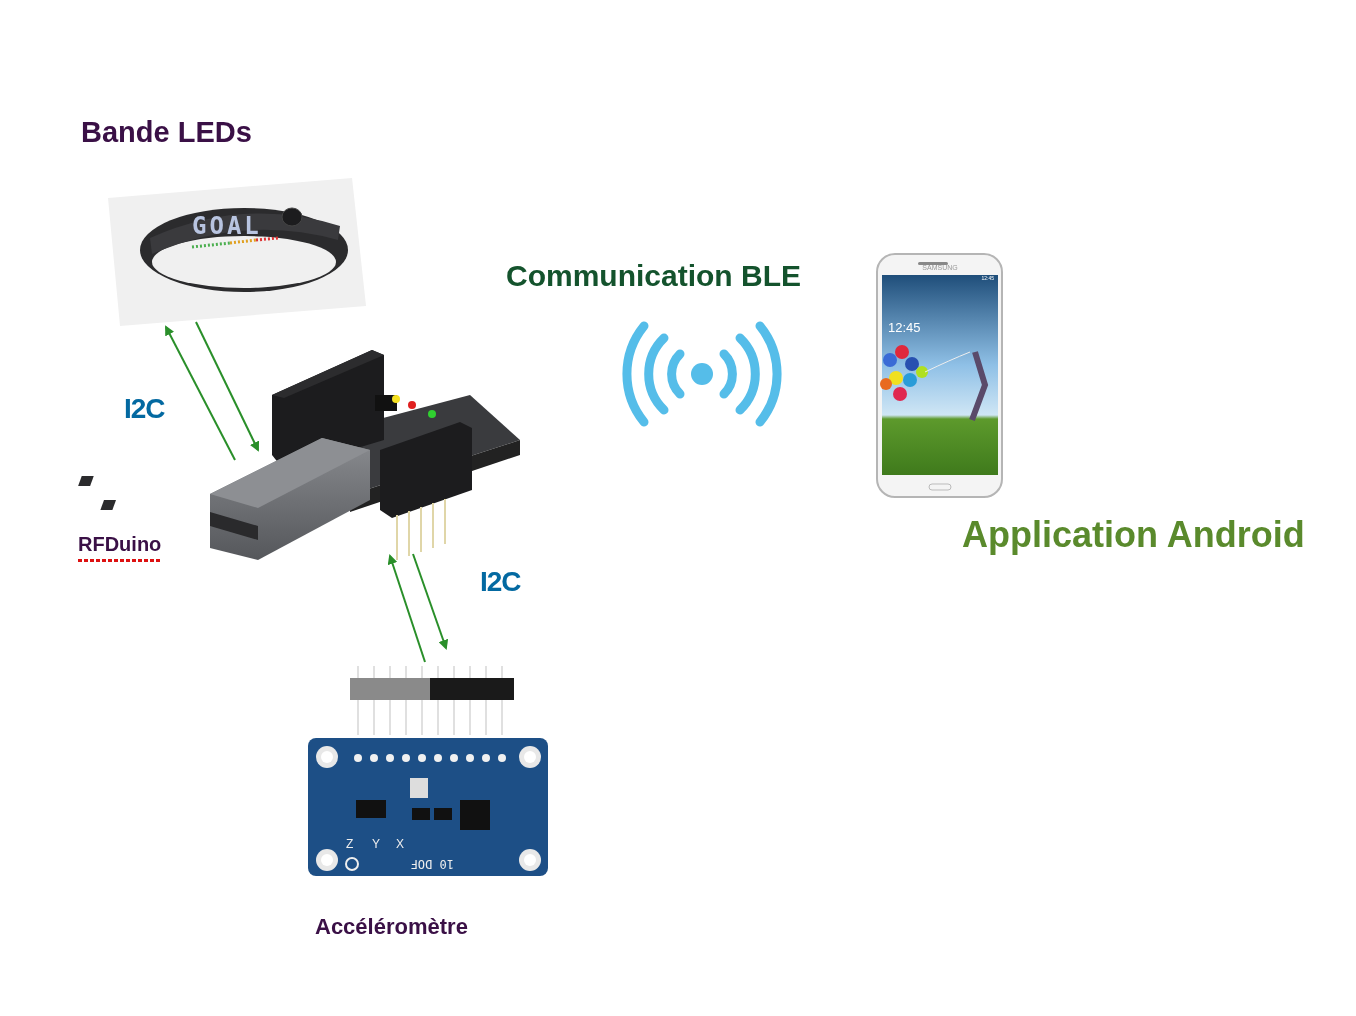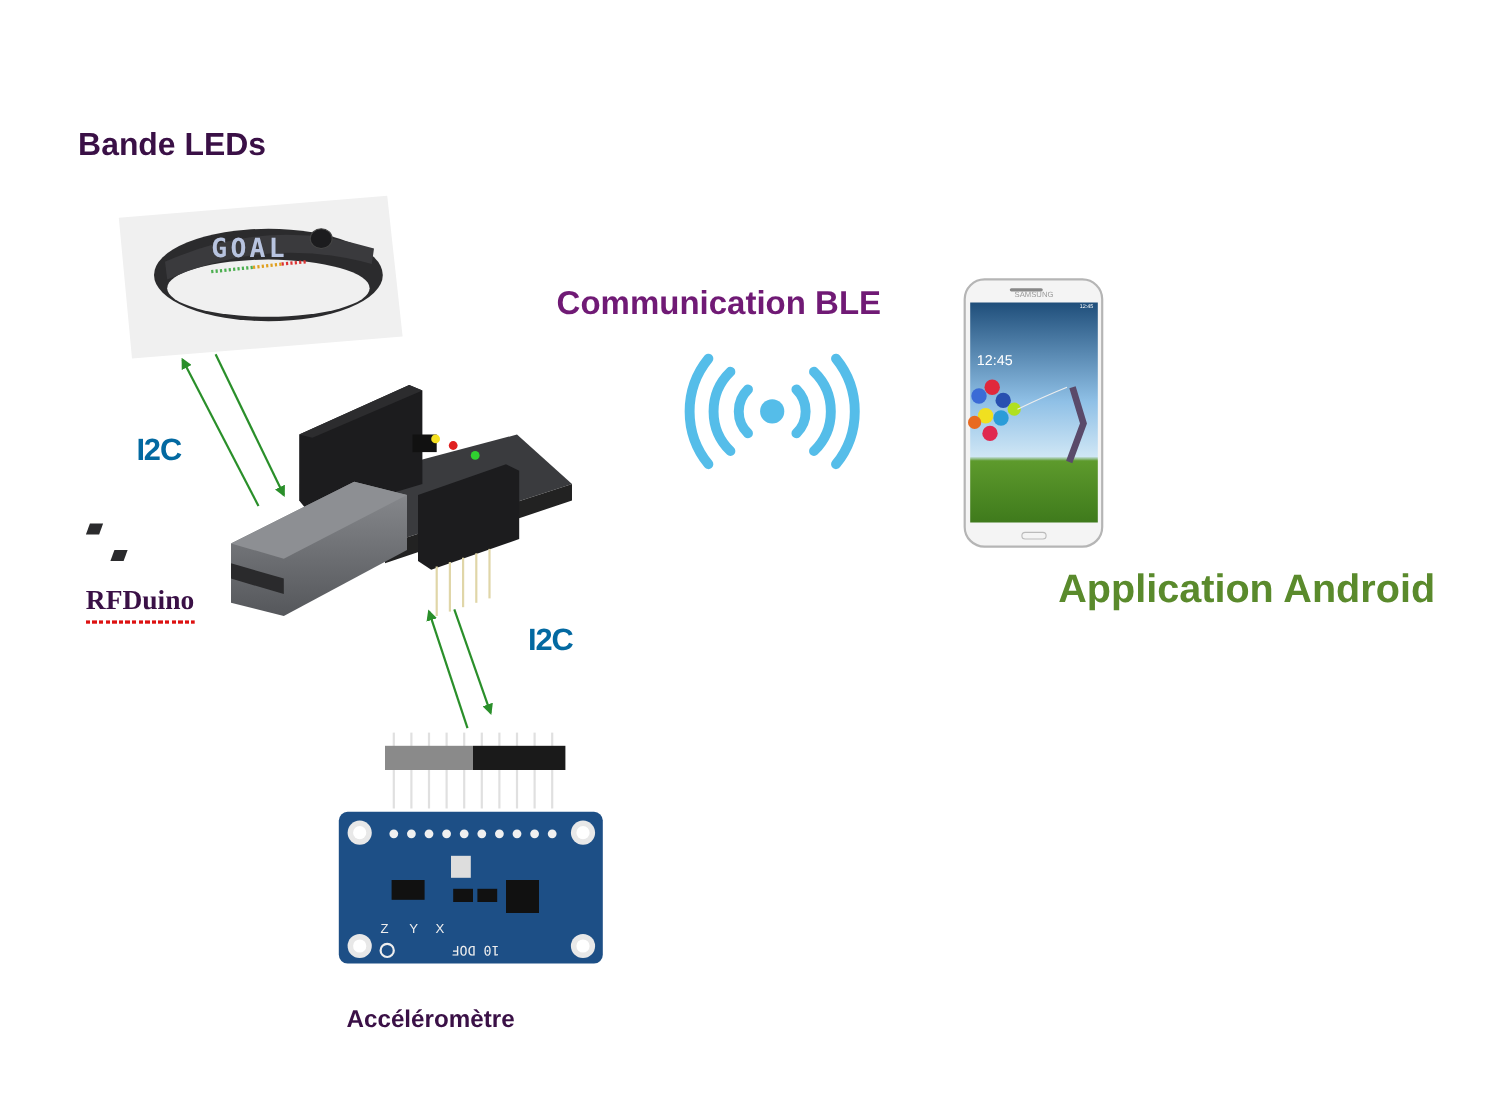--- a/index.html
+++ b/index.html
@@ -3,28 +3,28 @@
   <meta charset="utf-8">
   <style>
     html, body { margin: 0; padding: 0; }
     body {
       width: 1356px; height: 1016px; background: #ffffff; position: relative; overflow: hidden;
       font-family: "Liberation Sans", "DejaVu Sans", sans-serif;
     }
     .label { position: absolute; font-weight: bold; white-space: nowrap; }
     .purple { color: #3a1046; }
     .orange { color: #0369a1; }
-    .blue { color: #701a75; }
+    .blue { color: #14532d; }
     .green { color: #5a8a2c; }
-    #bande-label { left: 71px; top: 116px; font-size: 29px; }
+    #bande-label { left: 81px; top: 116px; font-size: 29px; }
     #ble-label { left: 506px; top: 259px; font-size: 30px; }
     #android-label { left: 962px; top: 514px; font-size: 36px; }
     #i2c-top { left: 124px; top: 393px; font-size: 28px; letter-spacing: -1px; }
     #i2c-bottom { left: 480px; top: 566px; font-size: 28px; letter-spacing: -1px; }
-    #rfduino-label { left: 78px; top: 533px; font-size: 25px; font-family: Liberation Serif, serif; }
+    #rfduino-label { left: 78px; top: 533px; font-size: 20px; }
     #rfduino-label .squiggle {
       position: absolute; left: 0; right: 0; bottom: -6px; height: 3px;
       background: repeating-linear-gradient(90deg, #d11 0 4px, transparent 4px 6px);
     }
     #accel-label { left: 315px; top: 914px; font-size: 22px; }
     svg.abs { position: absolute; left: 0; top: 0; }
   </style>
 </head>
 <body>
 

